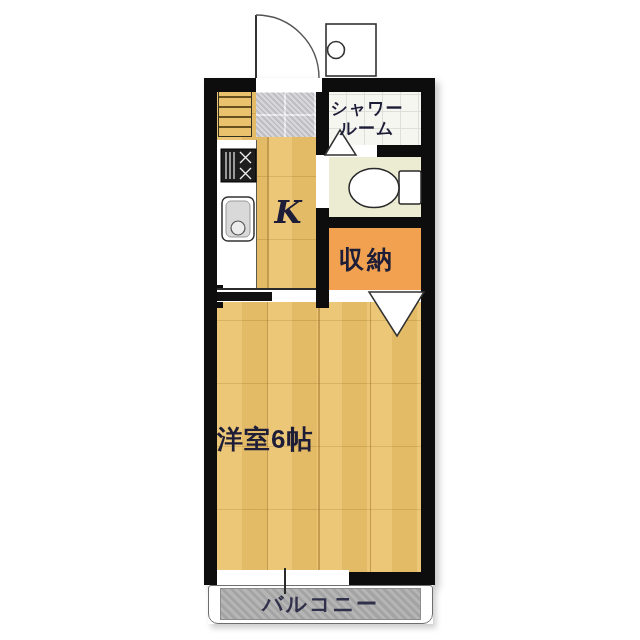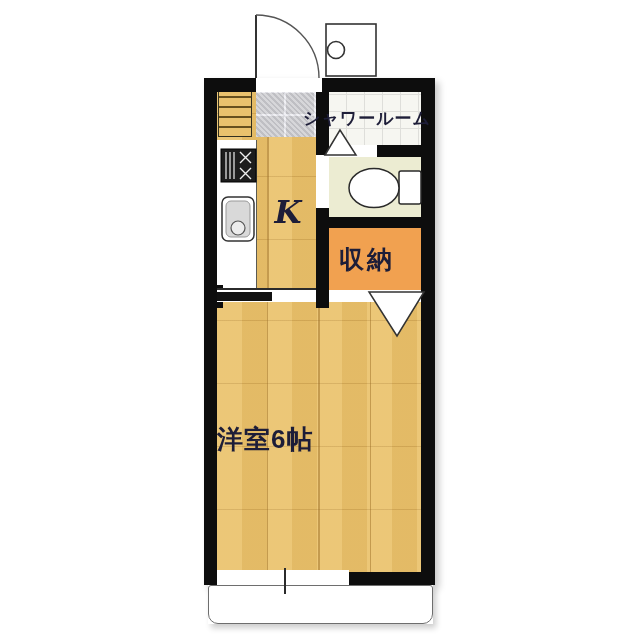--- a/index.html
+++ b/index.html
@@ -84,21 +84,21 @@
   #window-gap{left:217px;top:570px;width:132px;height:15px;}
 
   
   #slide-door-line{left:217px;top:288px;width:99px;height:1.5px;background:#2b2b2b;}
   #slide-door-panel{left:217px;top:292px;width:55px;height:9px;background:#111;}
   #window-divider{left:284px;top:568px;width:2px;height:26px;background:#2b2b2b;}
 
   
   #label-k{left:262px;top:194px;width:52px;text-align:center;
     font-family:"DejaVu Serif", serif;font-style:italic;font-weight:bold;font-size:31px;}
-  #label-shower{left:329px;top:92px;width:76px;height:53px;display:flex;flex-direction:row;
+  #label-shower{left:329px;top:92px;width:76px;height:53px;display:flex;flex-direction:column;
     align-items:center;justify-content:center;font-size:17px;font-weight:bold;line-height:1.15;letter-spacing:1px;}
   #label-storage{left:329px;top:228px;width:76px;height:62px;display:flex;align-items:center;
     justify-content:center;font-size:25px;font-weight:bold;letter-spacing:3px;}
   #label-room{left:217px;top:422px;width:204px;font-size:26px;font-weight:bold;letter-spacing:1px;}
   #label-balcony{font-size:21px;font-weight:bold;letter-spacing:2px;color:#30304a;}
 </style>
 </head>
 <body>
 
 <div id="stage">
@@ -109,20 +109,23 @@
   <div class="abs floor wood" id="kitchen-floor"></div>
   <div class="abs floor wood" id="main-floor"></div>
   <div class="abs floor" id="genkan-tile"></div>
   <div class="abs floor" id="shower-floor"></div>
   <div class="abs floor" id="toilet-floor"></div>
   <div class="abs floor" id="storage-floor"></div>
   <div class="abs floor" id="shoe-shelf"></div>
   <div class="abs floor" id="kitchen-counter"></div>
 
   <div class="abs" id="balcony-outer"></div>
+  <div class="abs" id="balcony-floor">
+    <span class="label" id="label-balcony">バルコニー</span>
+  </div>
 
   <div class="abs wall" id="wall-top-left"></div>
   <div class="abs wall" id="wall-top-right"></div>
   <div class="abs wall" id="wall-left"></div>
   <div class="abs wall" id="wall-right"></div>
   <div class="abs wall" id="wall-bottom-left"></div>
   <div class="abs wall" id="wall-bottom-right"></div>
   <div class="abs wall" id="v-wall-upper"></div>
   <div class="abs wall" id="v-wall-lower"></div>
   <div class="abs wall" id="wall-shower-toilet"></div>

